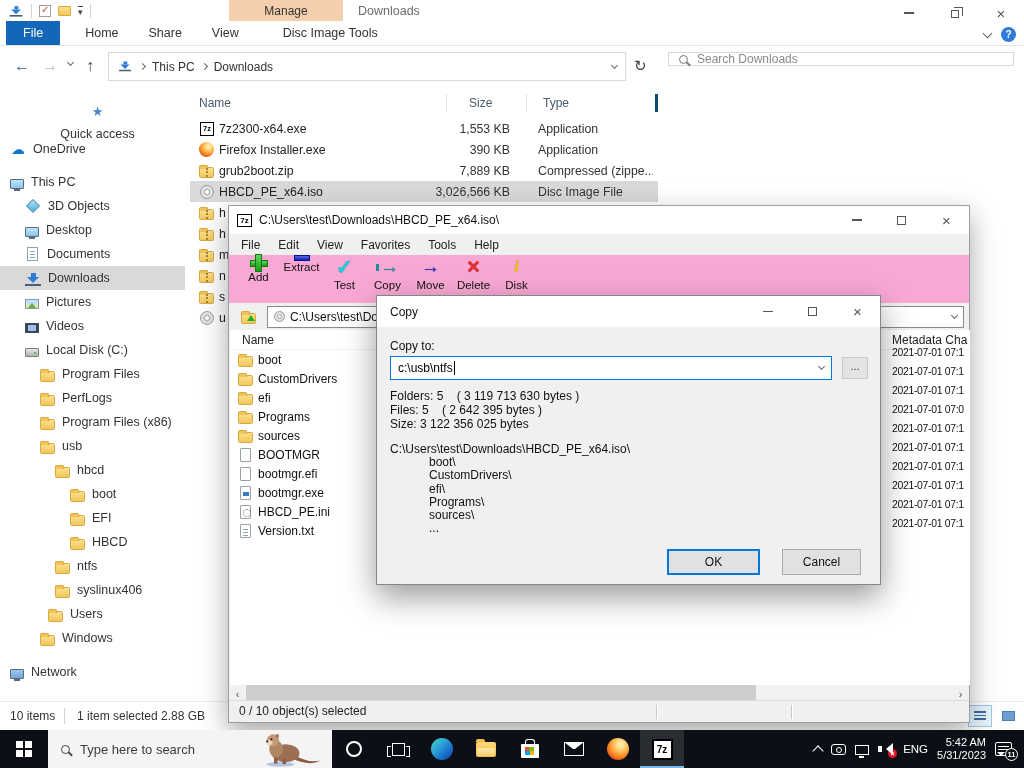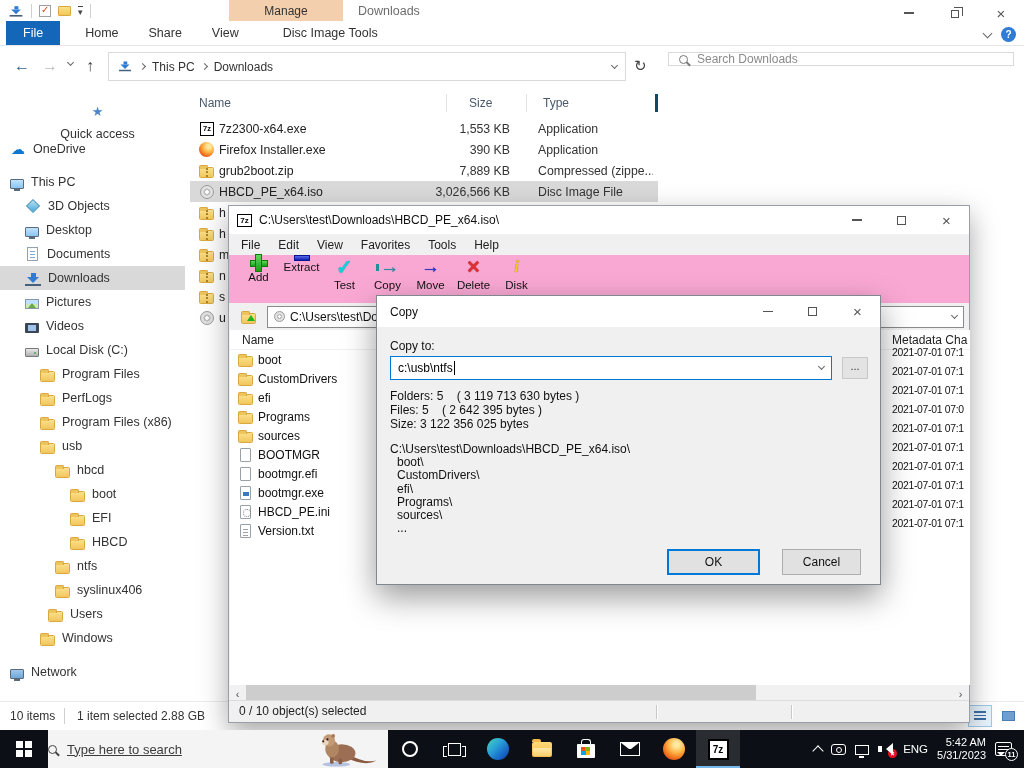--- a/index.html
+++ b/index.html
@@ -212,35 +212,35 @@
     border:1px solid #0078d7;display:flex;align-items:center;padding:0 7px;font-size:12px;color:#000;}
   .dlg-combo .spacer{flex:1;}
   .caret{display:inline-block;width:1px;height:14px;background:#000;margin-left:1px;}
   .dlg-browse{position:absolute;left:465px;top:61px;width:26px;height:22px;background:#e3e3e3;
     border:1px solid #c8c8c8;font-size:11px;color:#333;display:flex;align-items:center;
     justify-content:center;padding-bottom:4px;}
   .dlg-stats{position:absolute;left:13px;top:93px;font-size:12px;color:#111;line-height:14px;}
   .stat-line{white-space:pre;}
   .dlg-paths{position:absolute;left:13px;top:147px;font-size:12px;color:#111;line-height:13.2px;}
   .path-line{white-space:pre;}
-  .path-line.child{padding-left:7px;}
+  .path-line.child{padding-left:7px;margin-left:32px;}
   .dlg-ok{position:absolute;left:290px;top:253px;width:93px;height:26px;background:#e1e1e1;
     border:2px solid #0078d7;font-size:12px;color:#111;display:flex;align-items:center;justify-content:center;}
   .dlg-cancel{position:absolute;left:405px;top:253px;width:79px;height:26px;background:#e1e1e1;
     border:1px solid #adadad;font-size:12px;color:#111;display:flex;align-items:center;justify-content:center;}
 
   
   .taskbar{position:absolute;left:0;top:730px;width:1024px;height:38px;background:#0c1016;
     display:flex;align-items:stretch;z-index:50;}
   .tb-start{width:48px;display:flex;align-items:center;justify-content:center;}
   .winlogo{width:16px;height:16px;display:grid;grid-template-columns:7px 7px;
     grid-template-rows:7px 7px;gap:1.6px;}
   .winlogo span{background:#fff;}
-  .tb-search{width:340px;background:#f4f4f4;display:flex;align-items:center;gap:10px;
-    font-size:13px;color:#3c3c3c;position:relative;text-decoration:underline;}
+  .tb-search{width:284px;background:#f4f4f4;display:flex;align-items:center;padding-left:13px;gap:10px;
+    font-size:13px;color:#3c3c3c;position:relative;}
   .tb-search .mag{border-color:#444;} .tb-search .mag::after{background:#444;}
   .otter{position:absolute;right:2px;bottom:0;}
   .tb-app{width:44px;display:flex;align-items:center;justify-content:center;position:relative;}
   .tb-app.active{background:rgba(255,255,255,.12);box-shadow:inset 0 -2px 0 #76b9ed;}
   .cortana-ring{width:16px;height:16px;border:2px solid #fff;border-radius:50%;}
   .taskview{width:13px;height:13px;border:1.6px solid #fff;position:relative;}
   .taskview::before{content:"";position:absolute;left:-6px;top:2px;width:3px;height:9px;border:1px solid #fff;border-right:none;}
   .taskview::after{content:"";position:absolute;right:-6px;top:2px;width:3px;height:9px;border:1px solid #fff;border-left:none;}
   .edge-ic{width:22px;height:22px;border-radius:50%;
     background:linear-gradient(135deg,#45d7b8 0%,#2aa0d8 40%,#1668c8 72%,#123f98 100%);}

